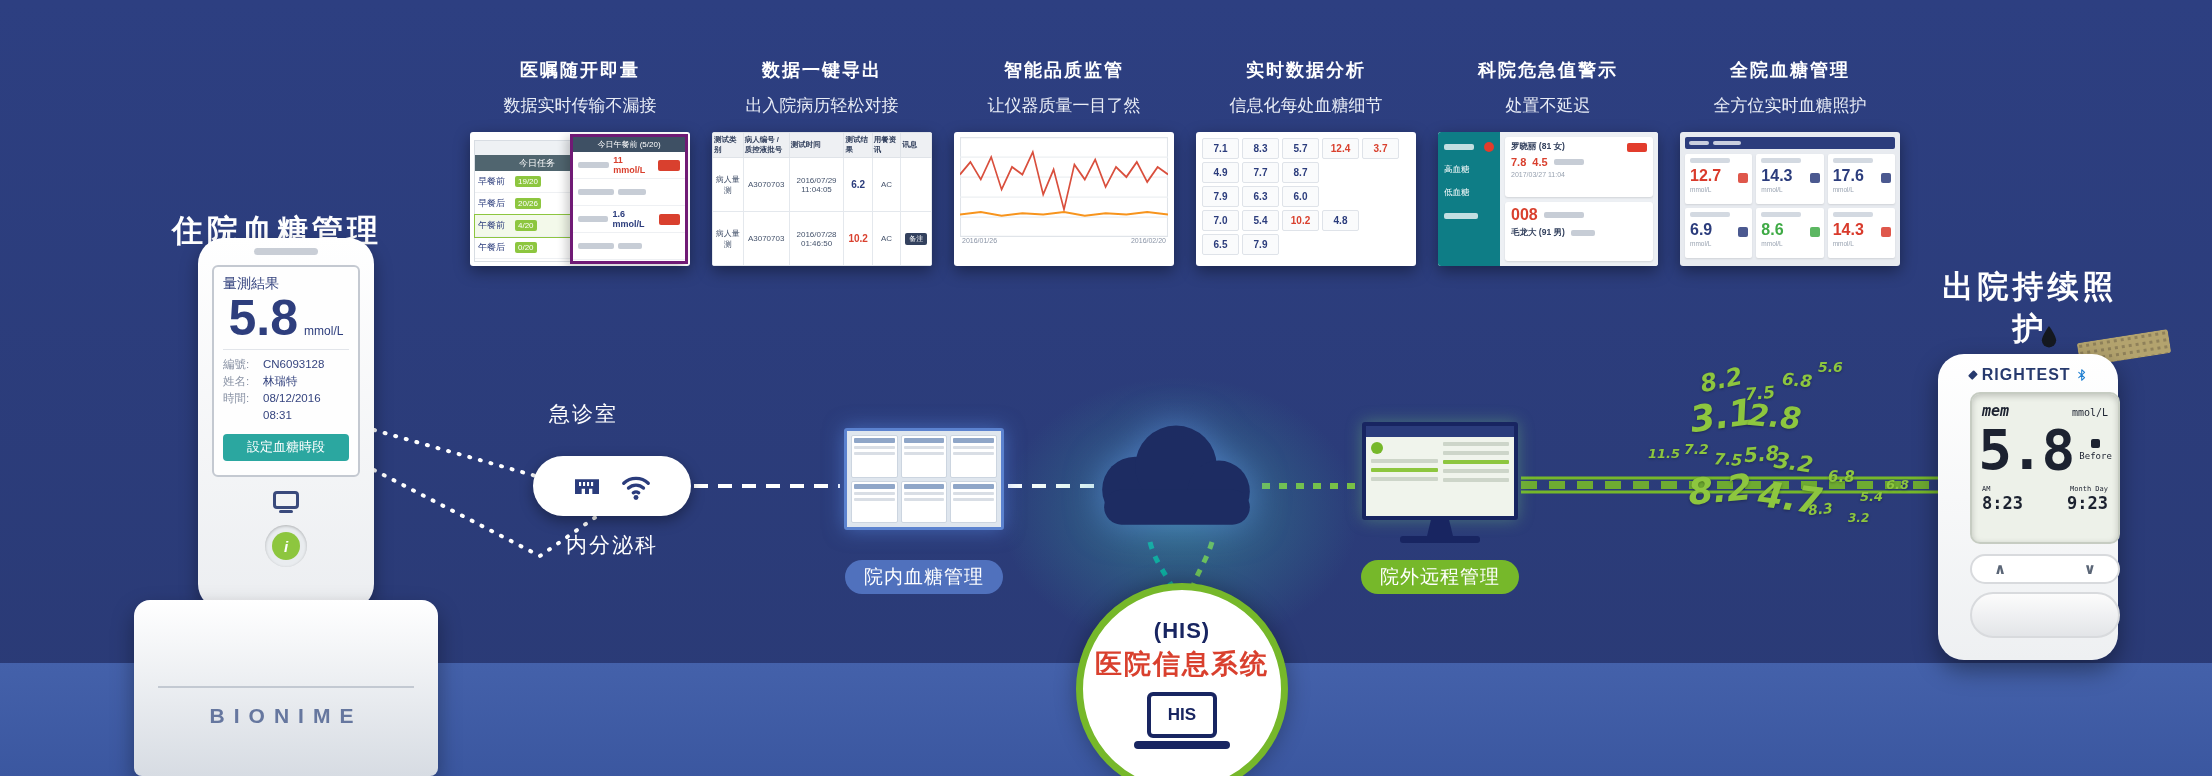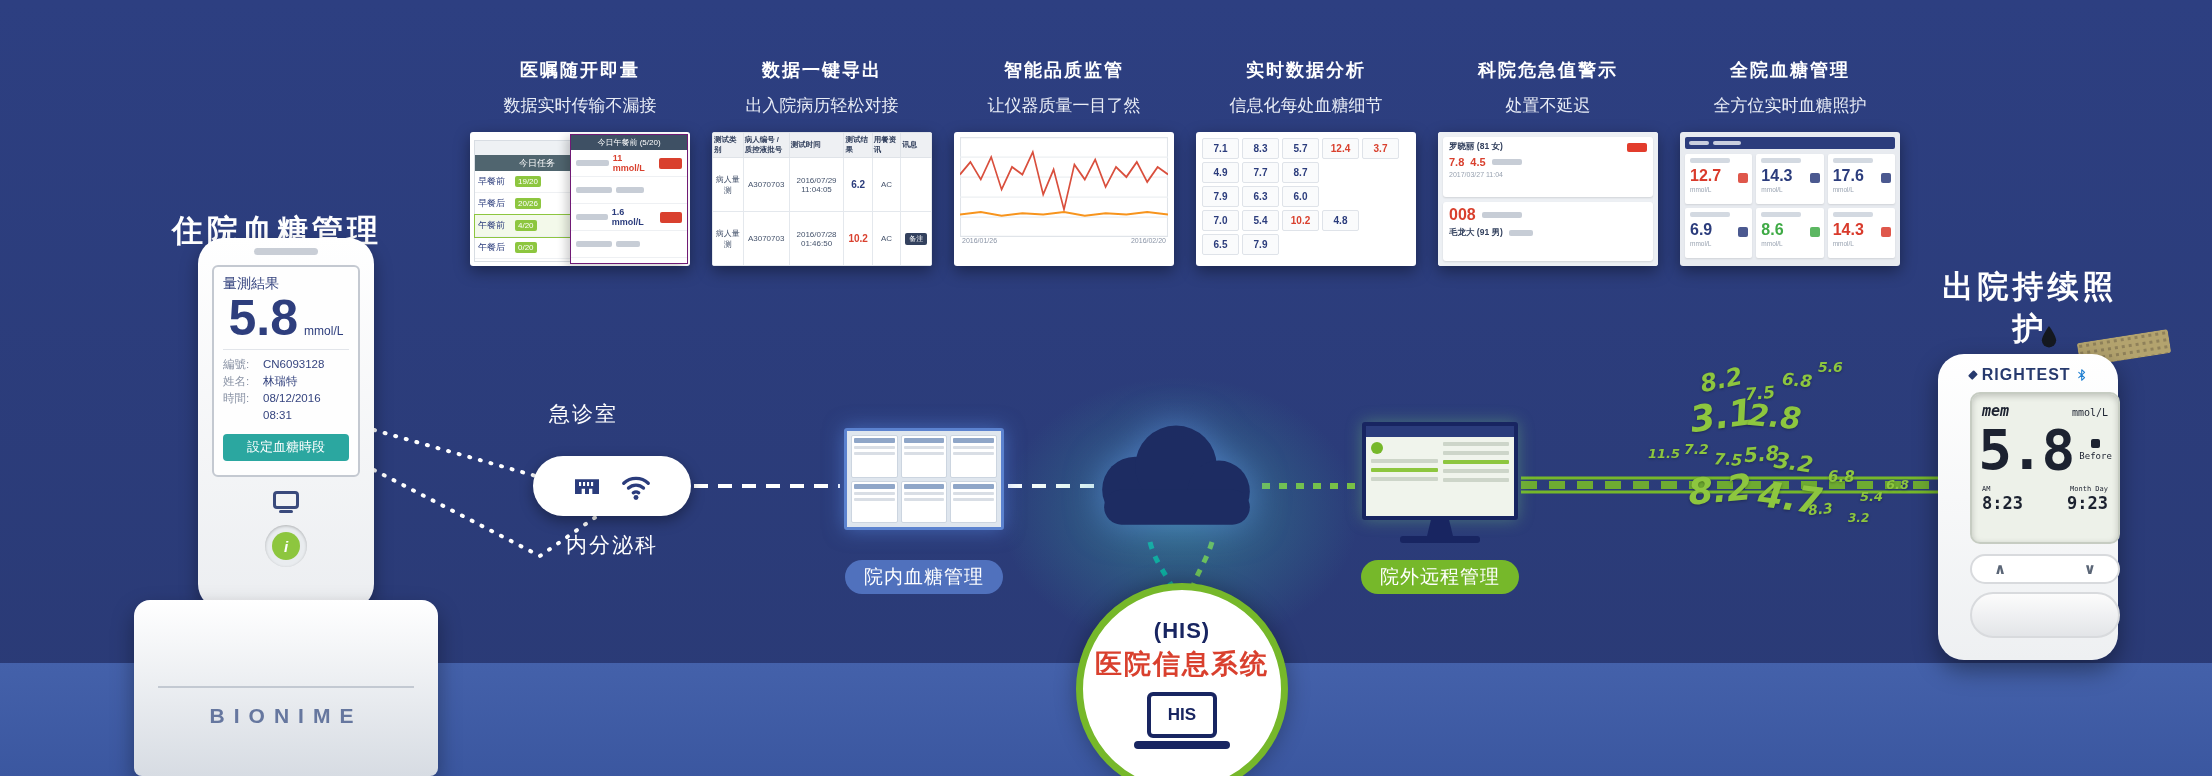--- a/index.html
+++ b/index.html
@@ -47,21 +47,21 @@
 
   
   .t1-left{position:absolute;left:4px;top:8px;width:126px;height:122px;background:#fff;border:1px solid #d8dde3;}
   .t1-time{height:14px;background:#eef1f4;color:#51617a;font-size:9px;text-align:right;line-height:14px;}
   .t1-head{height:16px;background:#50656f;color:#fff;font-size:9px;text-align:center;line-height:16px;}
   .t1-row{display:flex;align-items:center;gap:3px;height:22px;padding:0 3px;border-bottom:1px solid #eef0f3;font-size:9px;color:#2b3c7c;}
   .t1-row.hl{background:#f3f9ea;outline:1px solid #8dc63f;}
   .t1-lab{width:34px;flex:0 0 34px;font-family:Liberation Mono, monospace;}
   .t1-count{background:#8dc63f;color:#fff;border-radius:2px;padding:1px 3px;font-size:8px;}
   .t1-chip{margin-left:auto;width:24px;height:11px;background:#d9402e;border-radius:2px;}
-  .t1-right{position:absolute;right:2px;top:2px;width:118px;height:130px;background:#fff;border:1px solid #701a75;box-shadow:-4px 3px 9px rgba(0,0,0,.2);}
+  .t1-right{position:absolute;right:2px;top:2px;width:118px;height:130px;background:#fff;border:3px solid #701a75;box-shadow:-4px 3px 9px rgba(0,0,0,.2);}
   .t1-head2{height:15px;background:#3e5064;color:#fff;font-size:8px;text-align:center;line-height:15px;}
   .t1-rrow{display:flex;align-items:center;gap:4px;height:27px;padding:0 5px;border-bottom:1px solid #eef0f3;}
   .t1-val{font-size:9px;font-weight:bold;}
   .t1-val.hi{color:#d9402e;}
   .t1-val.lo{color:#2b3c7c;}
 
   
   .t2-table{width:100%;height:100%;border-collapse:collapse;font-size:8px;color:#44526b;table-layout:fixed;}
   .t2-table th{background:#eef0f3;color:#33415e;font-weight:bold;border:1px solid #dfe3e8;padding:2px 1px;font-size:7.5px;}
   .t2-table td{border:1px solid #e4e8ed;padding:2px;text-align:center;word-wrap:break-word;}
@@ -374,20 +374,31 @@
             <span class="t4-cell">7.9</span>
           </div>
         </div>
     </div>
   </div>
 
   <div class="feature" style="left:1438px">
     <div class="f-title">科院危急值警示</div>
     <div class="f-sub">处置不延迟</div>
     <div class="thumb t5">
+      <div class="t5-side">
+        <div class="t5-item">
+            <span class="bar w30 light"></span>
+            <span class="t5-dot"></span>
+          </div>
+        <div class="t5-item">高血糖</div>
+        <div class="t5-item">低血糖</div>
+        <div class="t5-item">
+            <span class="bar w34 light"></span>
+          </div>
+      </div>
       <div class="t5-main">
         <div class="t5-card">
           <div class="t5-line">
               <span class="t5-name">罗晓丽 (81 女)</span>
               <span class="t5-chip"></span>
             </div>
           <div class="t5-line">
               <span class="t5-val">7.8</span>
               <span class="t5-val">4.5</span>
               <span class="bar w30"></span>

